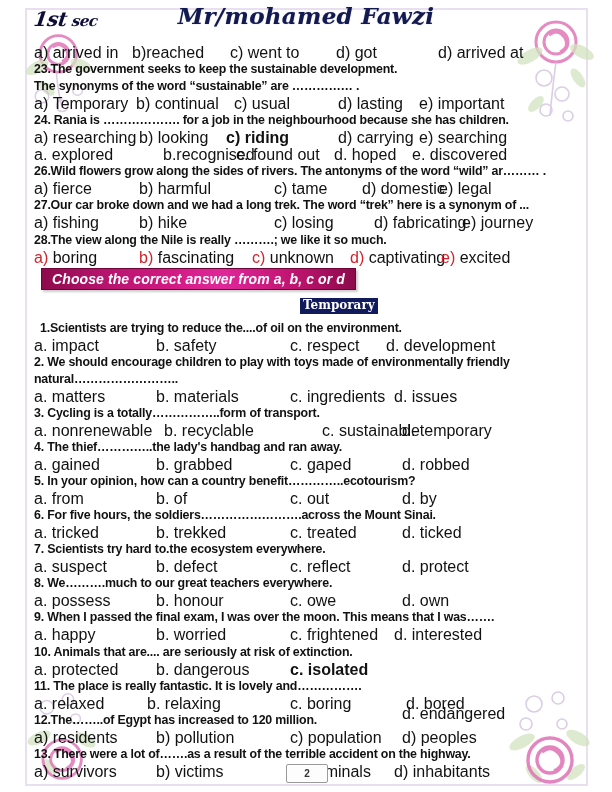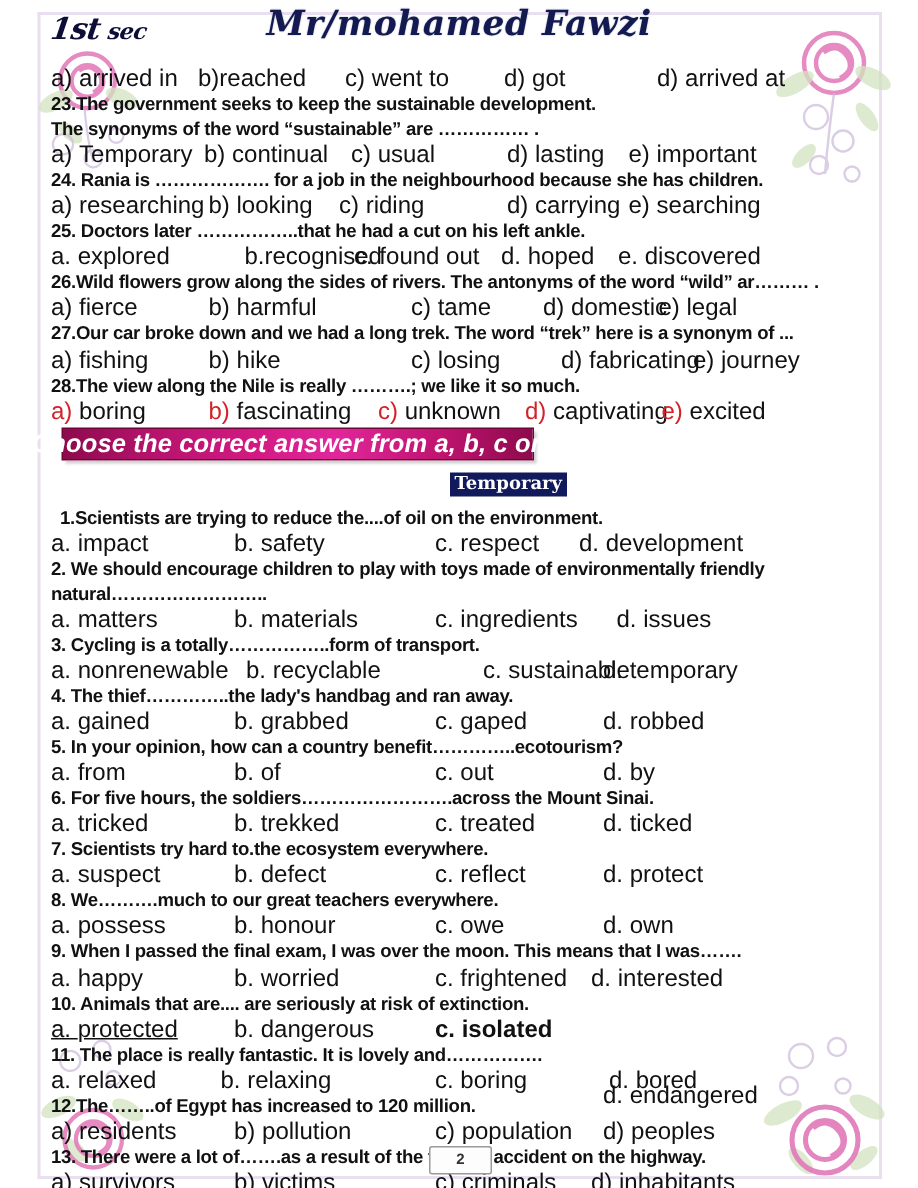--- a/index.html
+++ b/index.html
@@ -135,21 +135,21 @@
     height: 20px;
     background: linear-gradient(90deg, #8d0a4c 0%, #b3136b 18%, #d31a84 42%, #e0279a 58%, #c01470 80%, #8d0a4c 100%);
     border: 1px solid #6e0438;
     box-shadow: 2px 2px 2px rgba(0,0,0,0.20);
     display: flex;
     align-items: center;
     justify-content: center;
   }
   .banner span {
     color: #ffffff;
-    font-size: 17px;
+    font-size: 14px;
     font-weight: bold;
     font-style: italic;
     letter-spacing: 0.1px;
     white-space: nowrap;
   }
 
   
   .vocab-row {
     position: relative;
     height: 22px;
@@ -299,26 +299,25 @@
       <span class="opt" style="left:102px;"><span>b)</span>&nbsp;<span class="w">continual</span></span>
       <span class="opt" style="left:200px;"><span>c)</span>&nbsp;<span class="w">usual</span></span>
       <span class="opt" style="left:304px;"><span>d)</span>&nbsp;<span class="w">lasting</span></span>
       <span class="opt" style="left:385px;"><span>e)</span>&nbsp;<span class="w">important</span></span>
     </div>
 
     <div class="line stem">24. Rania is ………………. for a job in the neighbourhood because she has children.</div>
     <div class="opts">
       <span class="opt" style="left:0px;"><span>a)</span>&nbsp;<span class="w">researching</span></span>
       <span class="opt" style="left:105px;"><span>b)</span>&nbsp;<span class="w">looking</span></span>
-      <span class="opt" style="left:192px;"><span>c)</span>&nbsp;<span class="w">riding</span></span>
+      <span class="opt" style="left:192px;font-weight:bold;"><span>c)</span>&nbsp;<span class="w">riding</span></span>
       <span class="opt" style="left:304px;"><span>d)</span>&nbsp;<span class="w">carrying</span></span>
       <span class="opt" style="left:385px;"><span>e)</span>&nbsp;<span class="w">searching</span></span>
     </div>
 
-    <div class="line stem">25. Doctors later ……………..that he had a cut on his left ankle.</div>
     <div class="opts">
       <span class="opt" style="left:0px;"><span>a.</span>&nbsp;<span class="w">explored</span></span>
       <span class="opt" style="left:102px;margin-left:27px;"><span>b.</span><span class="w">recognised</span></span>
       <span class="opt" style="left:202px;"><span>c.</span>&nbsp;<span class="w">found out</span></span>
       <span class="opt" style="left:300px;"><span>d.</span>&nbsp;<span class="w">hoped</span></span>
       <span class="opt" style="left:378px;"><span>e.</span>&nbsp;<span class="w">discovered</span></span>
     </div>
 
     <div class="line stem">26.Wild flowers grow along the sides of rivers. The antonyms of the word “wild” ar……… .</div>
     <div class="opts">
@@ -364,21 +363,21 @@
       <span class="opt" style="left:256px;"><span>c.</span>&nbsp;<span class="w">respect</span></span>
       <span class="opt" style="left:352px;"><span>d.</span>&nbsp;<span class="w">development</span></span>
     </div>
 
     <div class="line stem">2. We should encourage children to play with toys made of environmentally friendly</div>
     <div class="line stem">natural……………………..</div>
     <div class="opts">
       <span class="opt" style="left:0px;"><span>a.</span>&nbsp;<span class="w">matters</span></span>
       <span class="opt" style="left:122px;"><span>b.</span>&nbsp;<span class="w">materials</span></span>
       <span class="opt" style="left:256px;"><span>c.</span>&nbsp;<span class="w">ingredients</span></span>
-      <span class="opt" style="left:377px;"><span>d.</span>&nbsp;<span class="w">issues</span></span>
+      <span class="opt" style="left:360px;"><span>d.</span>&nbsp;<span class="w">issues</span></span>
     </div>
 
     <div class="line stem">3. Cycling is a totally……………..form of transport.</div>
     <div class="opts">
       <span class="opt" style="left:0px;"><span>a.</span>&nbsp;<span class="w">nonrenewable</span></span>
       <span class="opt" style="left:130px;"><span>b.</span>&nbsp;<span class="w">recyclable</span></span>
       <span class="opt" style="left:256px;margin-left:32px;"><span>c.</span>&nbsp;<span class="w">sustainable</span></span>
       <span class="opt" style="left:368px;"><span>d.</span>&nbsp;<span class="w">temporary</span></span>
     </div>
 
@@ -425,21 +424,21 @@
     <div class="line stem">9. When I passed the final exam, I was over the moon. This means that I was…….</div>
     <div class="opts">
       <span class="opt" style="left:0px;"><span>a.</span>&nbsp;<span class="w">happy</span></span>
       <span class="opt" style="left:122px;"><span>b.</span>&nbsp;<span class="w">worried</span></span>
       <span class="opt" style="left:256px;"><span>c.</span>&nbsp;<span class="w">frightened</span></span>
       <span class="opt" style="left:360px;"><span>d.</span>&nbsp;<span class="w">interested</span></span>
     </div>
 
     <div class="line stem">10. Animals that are.... are seriously at risk of extinction.</div>
     <div class="opts">
-      <span class="opt" style="left:0px;text-decoration:underline;"><span>a.</span>&nbsp;<span class="w">protected</span></span>
+      <span class="opt" style="left:0px;"><span>a.</span>&nbsp;<span class="w">protected</span></span>
       <span class="opt" style="left:122px;"><span>b.</span>&nbsp;<span class="w">dangerous</span></span>
       <span class="opt" style="left:256px;font-weight:bold;"><span>c.</span>&nbsp;<span class="w">isolated</span></span>
       <span class="opt" style="left:368px;margin-top:44px;"><span>d.</span>&nbsp;<span class="w">endangered</span></span>
     </div>
 
     <div class="line stem">11. The place is really fantastic. It is lovely and…………….</div>
     <div class="opts">
       <span class="opt" style="left:0px;"><span>a.</span>&nbsp;<span class="w">relaxed</span></span>
       <span class="opt" style="left:113px;"><span>b.</span>&nbsp;<span class="w">relaxing</span></span>
       <span class="opt" style="left:256px;"><span>c.</span>&nbsp;<span class="w">boring</span></span>

